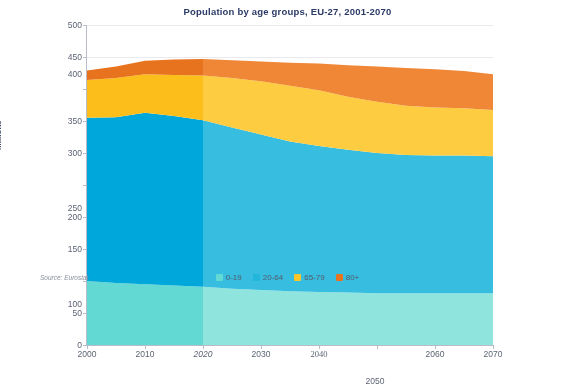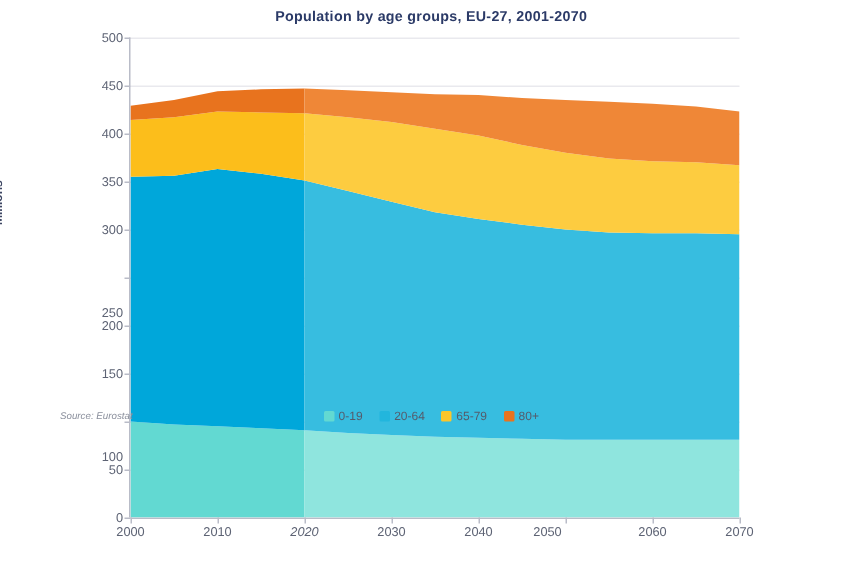--- a/index.html
+++ b/index.html
@@ -94,21 +94,21 @@
 
   <div id="y-axis-labels">
       <div class="ylabel" style="top: 320px;">0</div>
       <div class="ylabel" style="top: 288px;">50</div>
       <div class="ylabel" style="top: 256px; margin-top: 23px;">100</div>
       <div class="ylabel" style="top: 224px;">150</div>
       <div class="ylabel" style="top: 192px;">200</div>
       <div class="ylabel" style="top: 160px; margin-top: 23px;">250</div>
       <div class="ylabel" style="top: 128px;">300</div>
       <div class="ylabel" style="top: 96px;">350</div>
-      <div class="ylabel" style="top: 64px;">400</div>
+      <div class="ylabel" style="top: 49px;">400</div>
       <div class="ylabel" style="top: 32px;">450</div>
       <div class="ylabel" style="top: 0px;">500</div>
     </div>
 
   <div id="plot-area">
     <div id="y-axis-line"></div>
     <div id="gridlines">
         <div class="gridline baseline" style="top: 320px;"></div>
         <div class="ytick-mark" style="top: 320px;"></div>
         <div class="gridline" style="top: 288px;"></div>
@@ -156,23 +156,23 @@
 
   <div id="x-axis-labels">
       <div class="xlabel" style="left: 0px;">2000</div>
       <div class="xtick-mark" style="left: 0px;"></div>
       <div class="xlabel" style="left: 58px;">2010</div>
       <div class="xtick-mark" style="left: 58px;"></div>
       <div class="xlabel" style="left: 116px; font-style: italic;">2020</div>
       <div class="xtick-mark" style="left: 116px;"></div>
       <div class="xlabel" style="left: 174px;">2030</div>
       <div class="xtick-mark" style="left: 174px;"></div>
-      <div class="xlabel" style="left: 232px;">2040</div>
+      <div class="xlabel" style="left: 232px; font-family: Liberation Serif, serif;">2040</div>
       <div class="xtick-mark" style="left: 232px;"></div>
-      <div class="xlabel" style="left: 278px;">2050</div>
+      <div class="xlabel" style="left: 288px; margin-top: 27px;">2050</div>
       <div class="xtick-mark" style="left: 290px;"></div>
       <div class="xlabel" style="left: 348px;">2060</div>
       <div class="xtick-mark" style="left: 348px;"></div>
       <div class="xlabel" style="left: 406px;">2070</div>
       <div class="xtick-mark" style="left: 406px;"></div>
     </div>
 
   <div id="legend">
       <div class="legend-item">
         <span class="legend-swatch" style="background: rgb(98, 217, 210);"></span>

